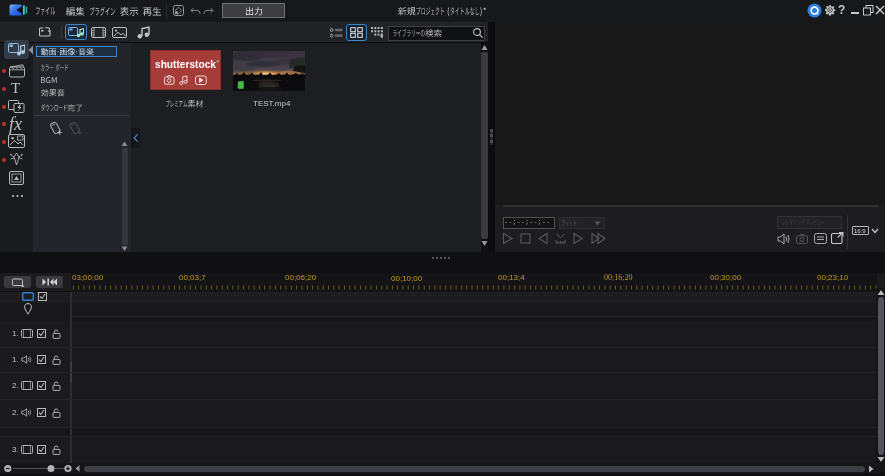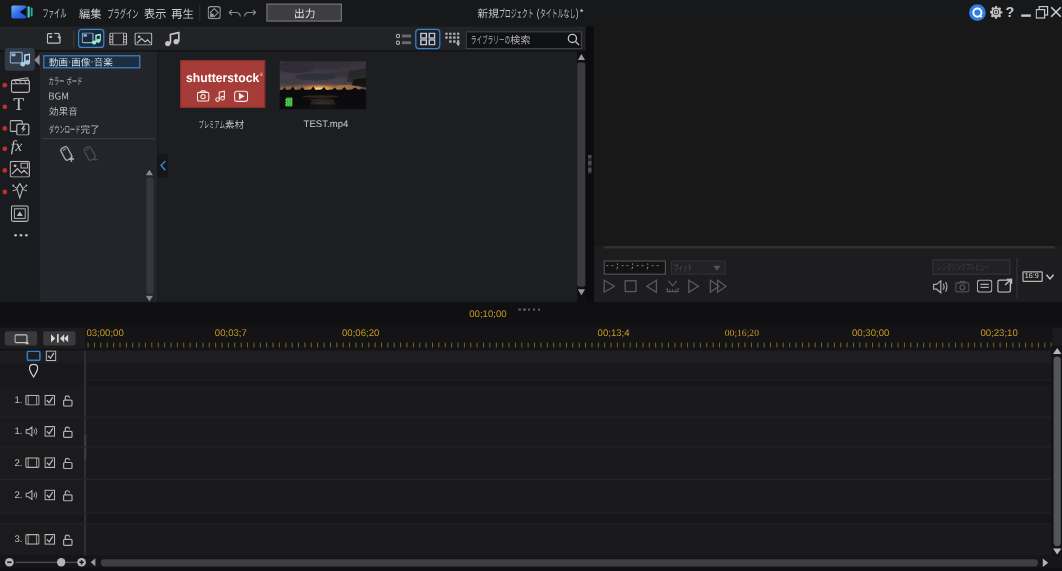--- a/index.html
+++ b/index.html
@@ -180,21 +180,21 @@
 </svg>
 <div class="abs" style="left:2px;top:87px;width:4px;height:4px;border-radius:50%;background:#c03028"></div>
 <div class="abs" style="left:11px;top:80px;font-family:'Liberation Serif',serif;font-size:15px;color:#c1c1c1;">T</div>
 <div class="abs" style="left:2px;top:105px;width:4px;height:4px;border-radius:50%;background:#c03028"></div>
 <svg class="abs" style="left:8px;top:100px" width="17" height="13" viewBox="0 0 17 13">
 <rect x="0.5" y="0.5" width="10" height="9" rx="1" fill="none" stroke="#b8b8b8"></rect>
 <rect x="6" y="3.5" width="10" height="9" rx="1" fill="#1a1b1f" stroke="#b8b8b8"></rect>
 <path d="M11.5 4.5 L9.5 8 h2 l-1.5 3 3.5 -4 h-2 l1.5 -2.5 Z" fill="#b8b8b8"></path>
 </svg>
 <div class="abs" style="left:2px;top:122px;width:4px;height:4px;border-radius:50%;background:#c03028"></div>
-<div class="abs" style="left:9px;top:114px;font-family:'Liberation Serif',serif;font-style:italic;font-size:13px;color:#c1c1c1;">fx</div>
+<div class="abs" style="left:9px;top:114px;font-family:'Liberation Serif',serif;font-style:italic;font-size:18px;color:#c1c1c1;">fx</div>
 <div class="abs" style="left:2px;top:140px;width:4px;height:4px;border-radius:50%;background:#c03028"></div>
 <svg class="abs" style="left:8px;top:134px" width="17" height="14" viewBox="0 0 17 14">
 <rect x="0.5" y="0.5" width="16" height="13" rx="1.5" fill="none" stroke="#b8b8b8"></rect>
 <circle cx="4.6" cy="4.2" r="1.2" fill="#b8b8b8"></circle>
 <path d="M2 11 L6.5 6.5 L10 10 L12 8 L15 11" fill="none" stroke="#b8b8b8"></path>
 <rect x="9.5" y="2" width="5.5" height="4" fill="#1a1b1f" stroke="#b8b8b8" stroke-width="0.8"></rect>
 </svg>
 <div class="abs" style="left:2px;top:158px;width:4px;height:4px;border-radius:50%;background:#c03028"></div>
 <svg class="abs" style="left:9px;top:152px" width="15" height="15" viewBox="0 0 15 15">
 <path d="M7.5 1 L10 5 L7.5 13 L5 5 Z" fill="none" stroke="#b8b8b8" stroke-width="0.9"></path>
@@ -413,21 +413,21 @@
 <svg class="abs" style="left:42px;top:278px" width="15" height="8" viewBox="0 0 15 8">
 <path d="M0.5 0.5 L4 4 L0.5 7.5 Z" fill="#d8d8d8"></path>
 <rect x="5.5" y="0.5" width="1.4" height="7" fill="#d8d8d8"></rect>
 <path d="M11.5 0.5 L8 4 L11.5 7.5 Z" fill="#d8d8d8"></path>
 <path d="M15 0.5 L11.5 4 L15 7.5 Z" fill="#d8d8d8"></path>
 </svg>
 <div class="abs" style="left:71px;top:273px;width:806px;height:19px;background:#141416"></div>
 <div class="abs" style="left:72px;top:272.6px;font-size:8px;color:#c79a22;font-family:'Liberation Sans'">03;00;00</div>
 <div class="abs" style="left:179px;top:272.6px;font-size:8px;color:#c79a22;font-family:'Liberation Sans'">00;03;7</div>
 <div class="abs" style="left:285px;top:272.6px;font-size:8px;color:#c79a22;font-family:'Liberation Sans'">00;06;20</div>
-<div class="abs" style="left:391px;top:257px;font-size:8px;color:#c79a22;font-family:'Liberation Sans'">00;10;00</div>
+<div class="abs" style="left:391px;top:274px;font-size:8px;color:#c79a22;font-family:'Liberation Sans'">00;10;00</div>
 <div class="abs" style="left:498px;top:272.6px;font-size:8px;color:#c79a22;font-family:'Liberation Sans'">00;13;4</div>
 <div class="abs" style="left:604px;top:272.6px;font-size:8px;color:#c79a22;font-family:Liberation Serif, serif">00;16;20</div>
 <div class="abs" style="left:710px;top:272.6px;font-size:8px;color:#c79a22;font-family:'Liberation Sans'">00;30;00</div>
 <div class="abs" style="left:817px;top:272.6px;font-size:8px;color:#c79a22;font-family:'Liberation Sans'">00;23;10</div>
 <svg class="abs" style="left:71px;top:284px" width="806" height="8" viewBox="0 0 806 8">
       <rect x="2.0" y="1.5" width="0.8" height="4" fill="#806d1e"></rect>
       <rect x="7.3" y="1.5" width="0.8" height="4" fill="#806d1e"></rect>
       <rect x="12.6" y="1.5" width="0.8" height="4" fill="#806d1e"></rect>
       <rect x="17.9" y="1.5" width="0.8" height="4" fill="#806d1e"></rect>
       <rect x="23.3" y="1.5" width="0.8" height="4" fill="#806d1e"></rect>

